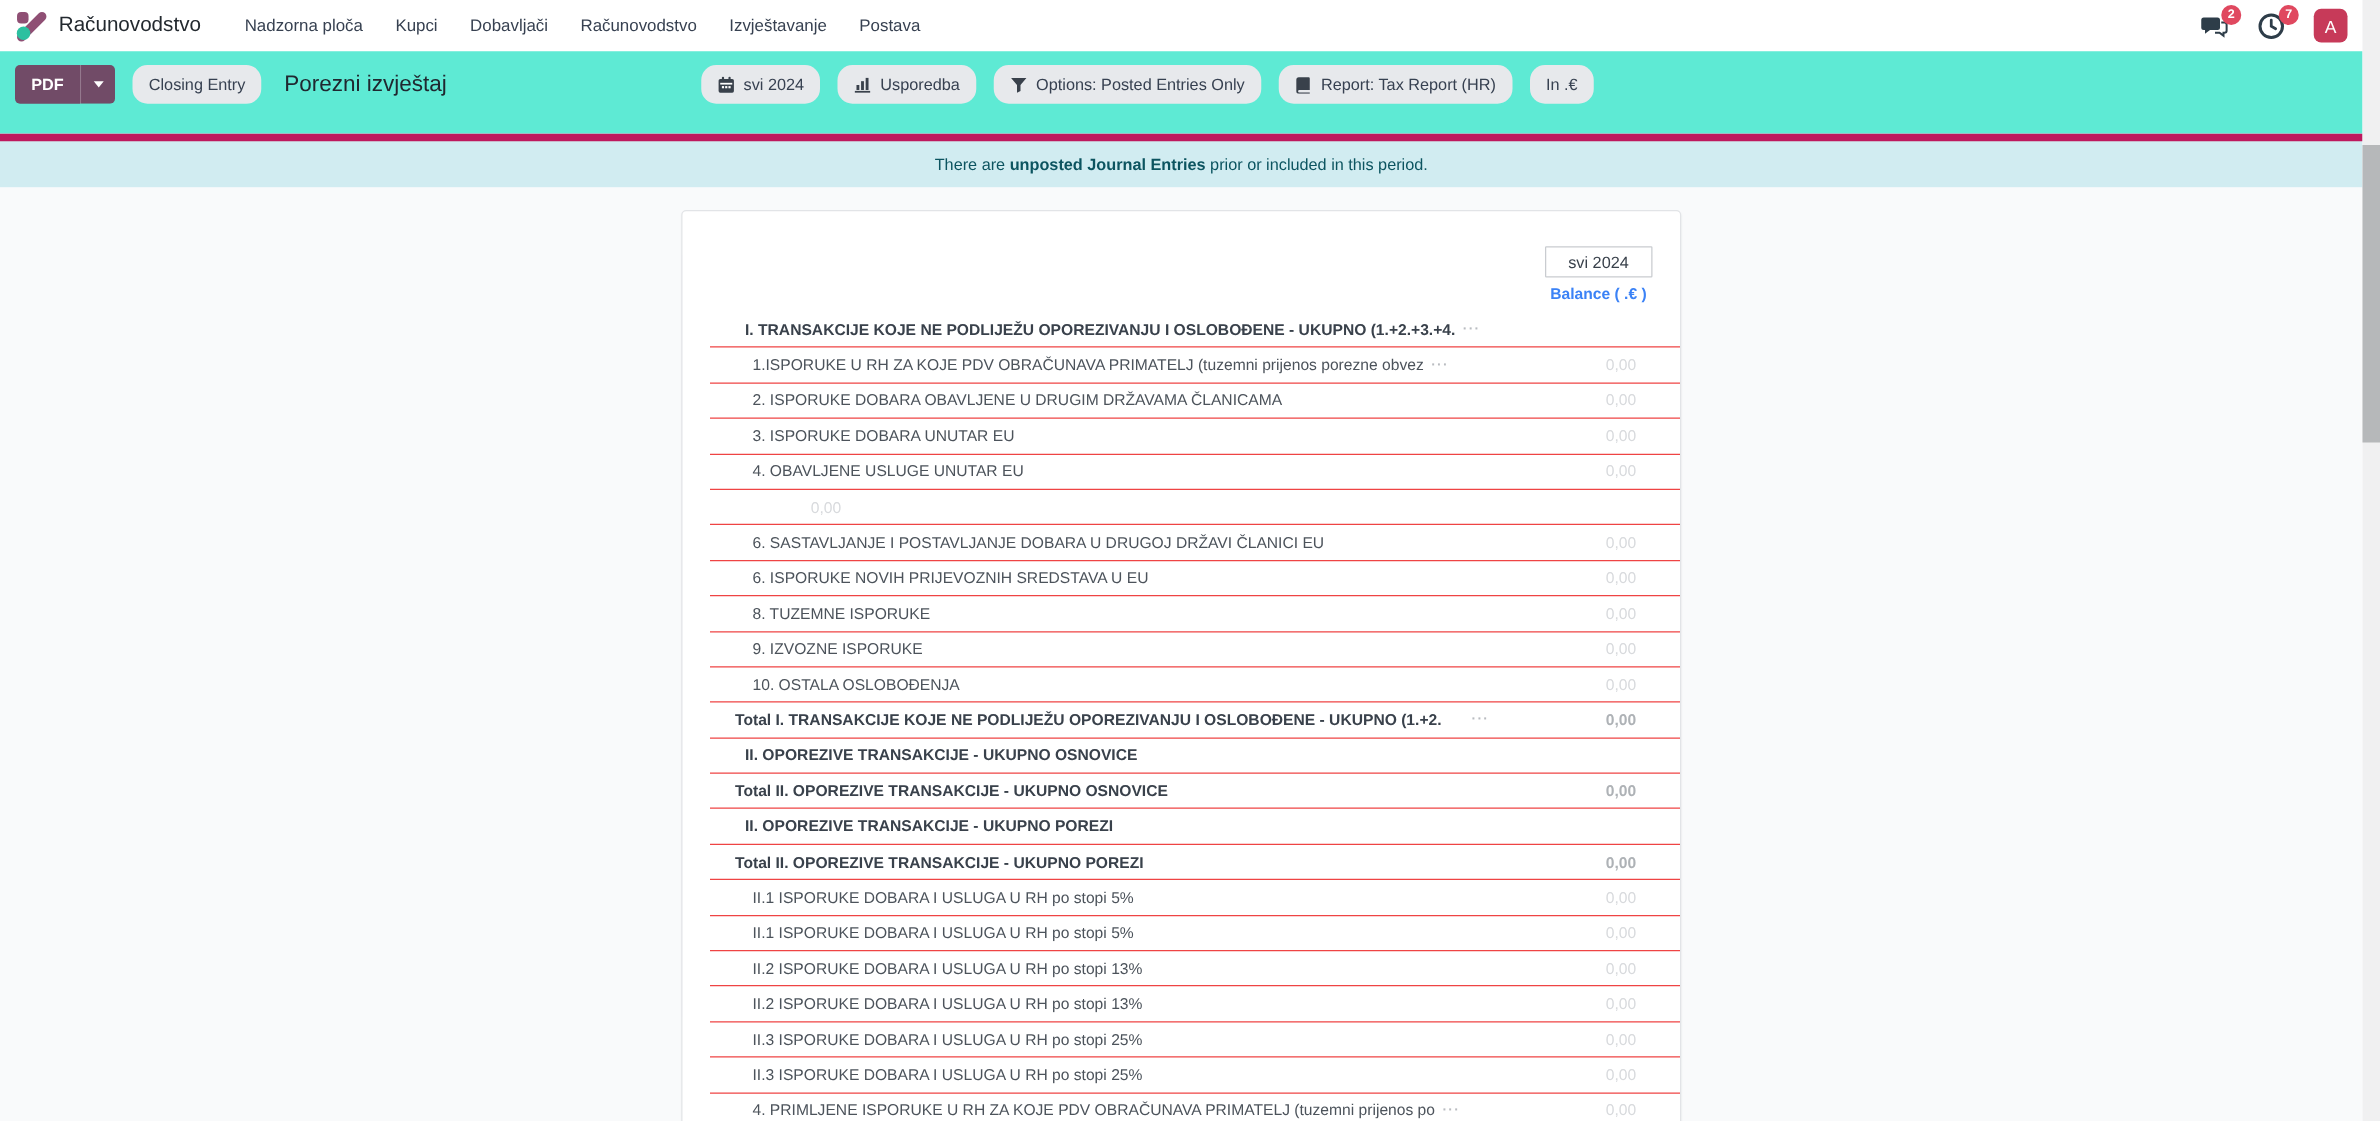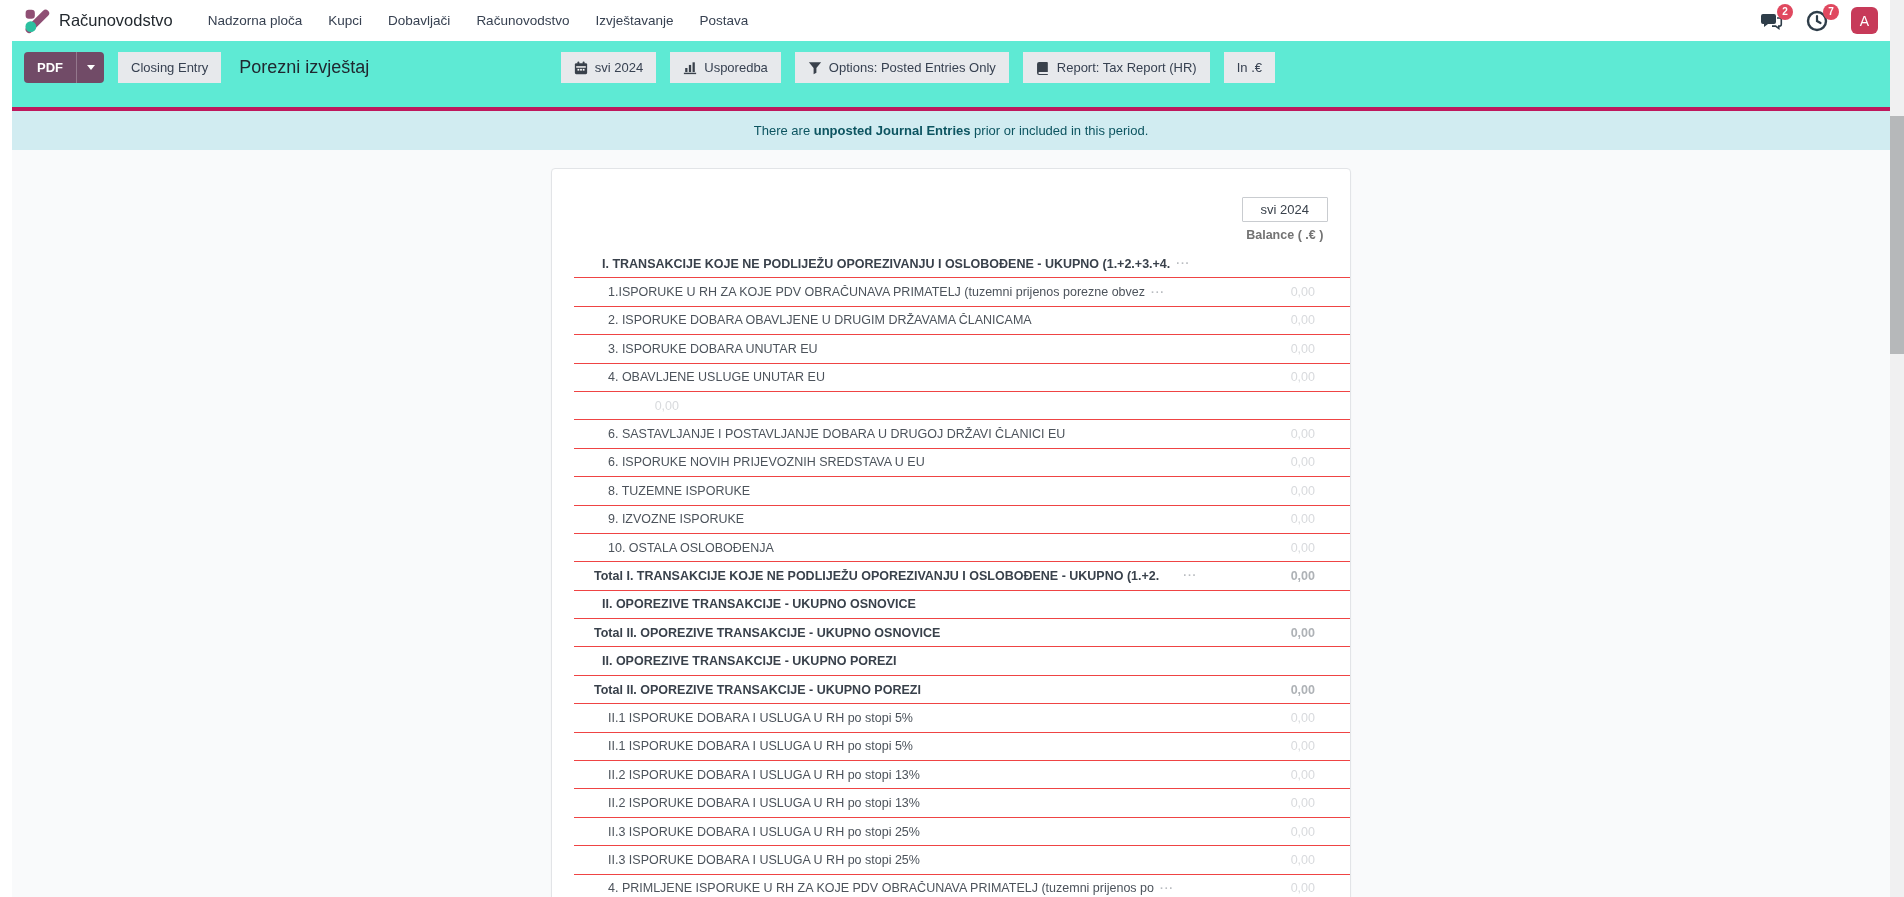--- a/index.html
+++ b/index.html
@@ -1,59 +1,59 @@
 <!DOCTYPE html>
 <html><head>
 <meta charset="utf-8">
 <style>
   * { margin:0; padding:0; box-sizing:border-box; }
   html,body { width:1904px; height:897px; overflow:hidden; background:#fff;
     font-family:"Liberation Sans", sans-serif; }
-  .app { position:absolute; left:0; top:0; width:1890px; height:897px; display:flex; flex-direction:column;padding-left:12px; }
+  .app { position:absolute; left:0; top:0; width:1890px; height:897px; display:flex; flex-direction:column; }
 
   
   .navbar { height:41px; background:#fff; display:flex; align-items:center; padding:0 12px; flex:0 0 auto; }
   .logo { width:26px; height:26px; margin-right:9px; cursor:pointer; }
   .brand { font-size:16.5px; color:#23292f; margin-right:22px; cursor:pointer; }
   .menu { display:flex; align-items:center; height:100%; }
   .menu-item { font-size:13.5px; color:#374151; padding:0 13px; line-height:41px; cursor:pointer; }
   .systray { margin-left:auto; display:flex; align-items:center; gap:20px; }
   .tray-icon { position:relative; width:26px; height:24px; cursor:pointer; }
   .badge { position:absolute; top:-5px; right:-8px; min-width:16px; height:16px; border-radius:8px;
     background:#e0485f; color:#fff; font-size:10px; font-weight:700; line-height:16px; text-align:center; padding:0 3px; }
   .avatar { width:27px; height:27px; border-radius:6px; background:#c73a59; color:#fff; font-size:14px;
     font-weight:500; display:flex; align-items:center; justify-content:center; cursor:pointer; }
 
   
   .toolbar { height:66px; background:#5eead4; display:flex; align-items:flex-start; padding:11px 12px 0 12px; flex:0 0 auto; }
-  .btn { height:31px; border:none; border-radius:0; font-family:inherit; font-size:13px; cursor:pointer;
+  .btn { height:31px; border:none; border-radius:12px; font-family:inherit; font-size:13px; cursor:pointer;
     display:inline-flex; align-items:center; gap:7px; }
   .btn-primary { background:#714B67; color:#fff; font-weight:700; padding:0 13px; border-radius:4px 0 0 4px; }
   .btn-caret { background:#714B67; color:#fff; width:28px; justify-content:center; border-radius:0 4px 4px 0;
     border-left:1px solid rgba(255,255,255,0.25); }
   .btn-light { background:#e7e9ec; color:#374151; font-weight:500; padding:0 13px; }
   .page-title { font-size:18px; color:#202830; margin-left:18px; line-height:31px; }
   .filters { margin-left:auto; margin-right:603px; display:flex; gap:14px; }
   .caret-down { width:0; height:0; border-left:4px solid transparent; border-right:4px solid transparent;
     border-top:5px solid #fff; }
   .f-icon { width:14px; height:14px; flex:0 0 auto; }
 
   
-  .banner { height:43px; background:#d1ecf1; border-top:4px solid #be185d; display:flex; align-items:center;
+  .banner { height:43px; background:#d1ecf1; border-top:6px solid #be185d; display:flex; align-items:center;
     justify-content:center; font-size:13px; color:#0c5460; flex:0 0 auto; }
   .banner b { font-weight:700; cursor:pointer; }
 
   
   .main { flex:1; background:#f9fafb; overflow:hidden; }
   .card { width:800px; margin:18px auto 0 auto; background:#fff; border:1px solid #e2e4e7; border-radius:4px;
     padding:28px 0 20px 0; min-height:780px; box-shadow:0 1px 2px rgba(0,0,0,0.03); }
   .card-head { display:flex; justify-content:flex-end; padding-right:22px; margin-bottom:8px; }
   .head-col { display:flex; flex-direction:column; align-items:center; gap:6px; }
   .period-box { border:1px solid #c9ccd0; border-radius:1px; padding:4px 18px; font-size:13px; color:#39414b; background:#fff; }
-  .balance-label { font-size:12.5px; font-weight:600; color:#737373; }
+  .balance-label { font-size:12.5px; font-weight:600; color:#3b82f6; }
 
   .report-table { margin-left:22px; }
   .trow { height:28.4px; display:flex; align-items:center; border-bottom:1px solid #ef4444; cursor:pointer; }
   .row-name { flex:1; font-size:12.5px; color:#4c535b; white-space:nowrap; overflow:hidden;
     display:flex; align-items:center; gap:6px; }
   .trow.line .row-name { padding-left:34px; }
   .trow.section .row-name { padding-left:28px; font-weight:700; color:#39414b; }
   .trow.total .row-name { padding-left:20px; font-weight:700; color:#39414b;gap:24px; }
   .trunc { color:#b9bcc0; font-size:11px; font-weight:700; letter-spacing:1px; line-height:1; }
   .row-value { width:140px; text-align:right; padding-right:35px; font-size:12.5px; }

